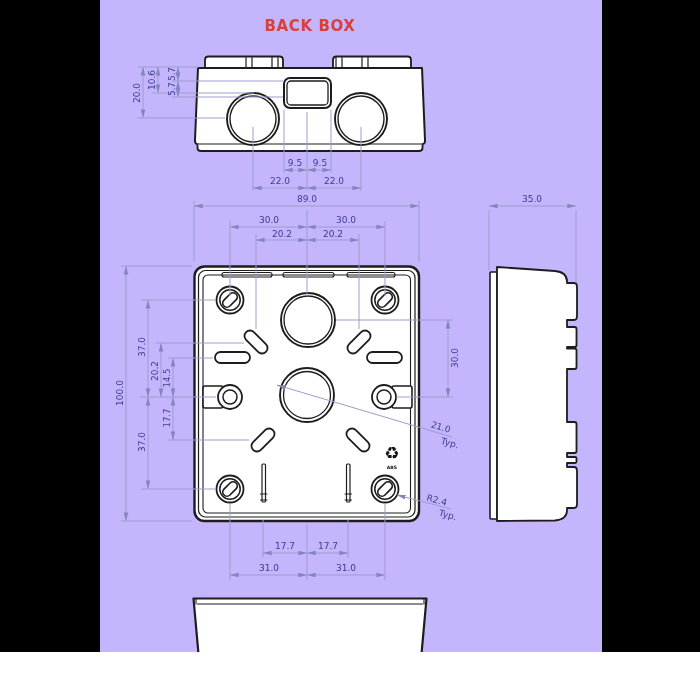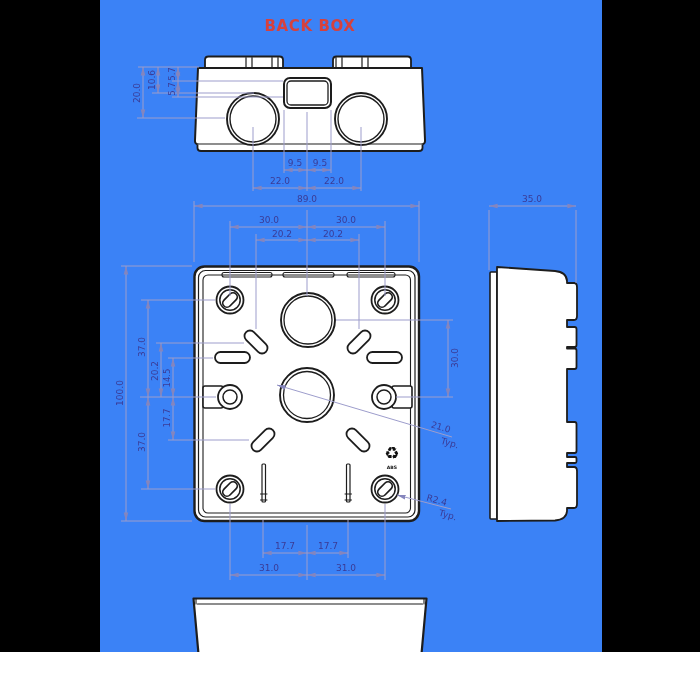--- a/index.html
+++ b/index.html
@@ -1,16 +1,16 @@
 <!DOCTYPE html>
 <html><head>
 <meta charset="utf-8">
 <style>
   html,body{margin:0;padding:0;background:#ffffff;}
-  .page{position:relative;width:700px;height:652px;background:#3b82f6;overflow:hidden;}
+  .page{position:relative;width:700px;height:652px;background:#c4b5fd;overflow:hidden;}
   svg text{font-family:"DejaVu Sans",sans-serif;}
   .ttl{font-size:15px;font-weight:bold;letter-spacing:.6px;fill:#d5413d;}
   .dt{font-size:9px;fill:#3b3b95;}
   .dts{font-size:8.5px;fill:#3b3b95;}
   .abs{font-size:4.6px;font-weight:bold;fill:#111;}
   .glyph{font-size:17px;fill:#111;}
   .k{stroke:#1d1d1d;fill:#fff;stroke-linejoin:round;}
   .kl{stroke:#1d1d1d;fill:none;stroke-linecap:round;}
   .dl{stroke:#9d9dcc;stroke-width:1;fill:none;}
 </style>

